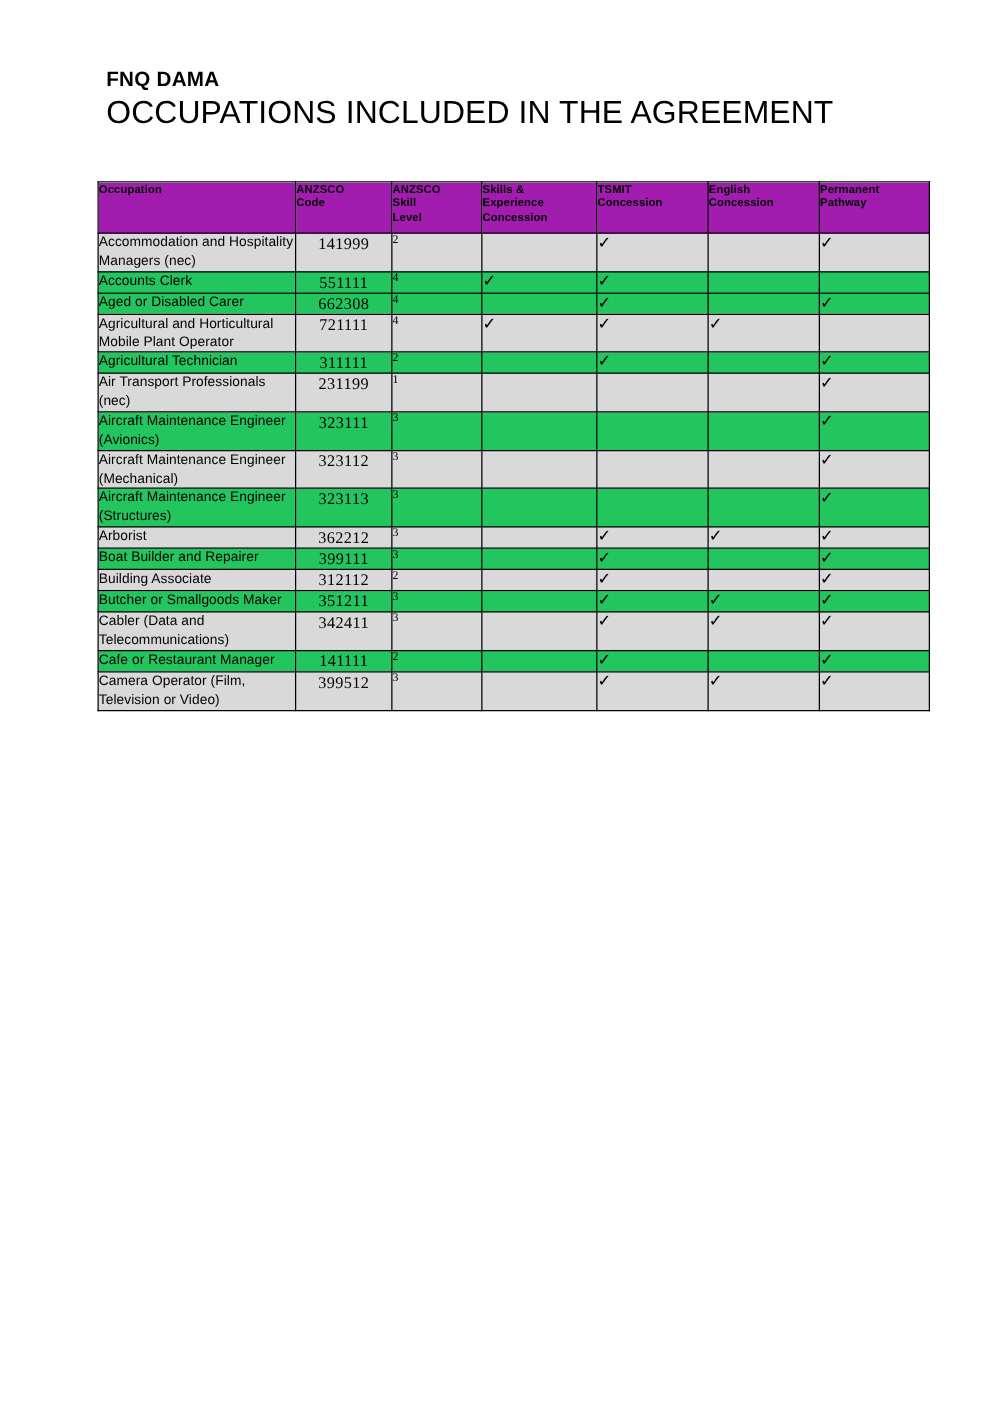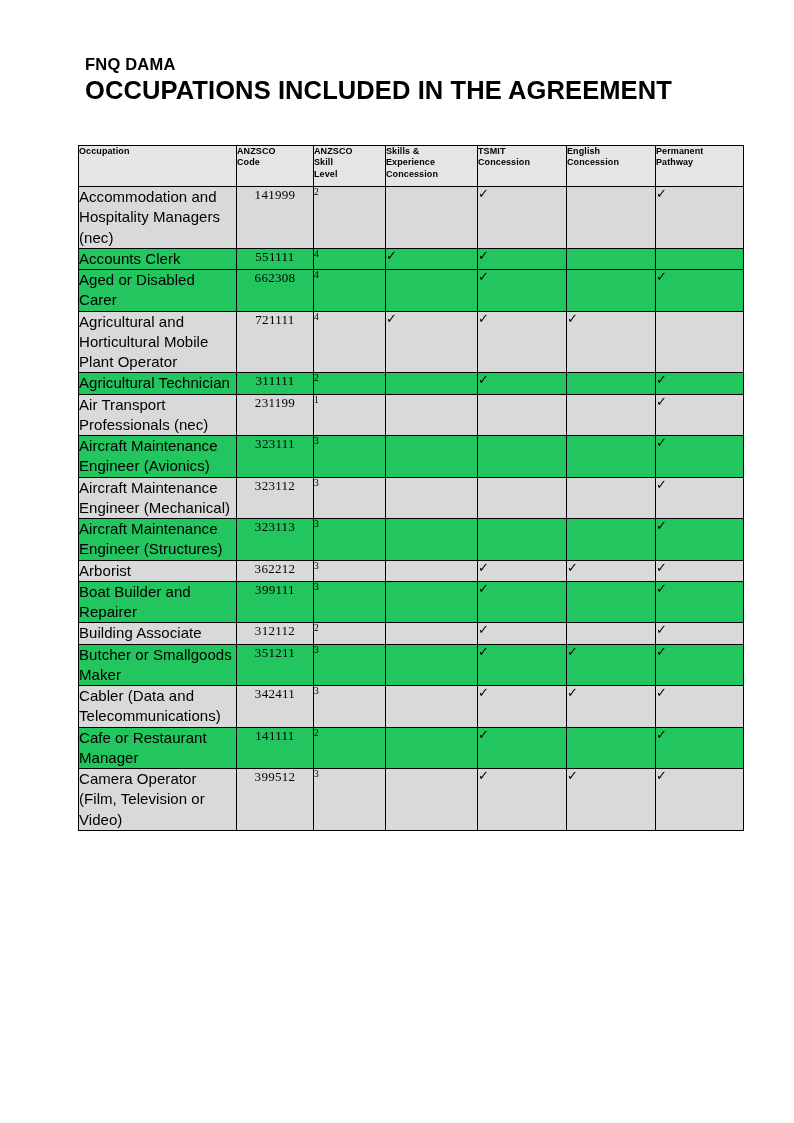--- a/index.html
+++ b/index.html
@@ -29,21 +29,21 @@
   .title-small {
     font-size: 16.5px;
     font-weight: bold;
     letter-spacing: 0.2px;
     line-height: 1.15;
     margin: 0 0 2px 0;
     font-family: "Liberation Sans", sans-serif;
   }
   .title-large {
     font-size: 25.5px;
-    font-weight: bold;
+    font-weight: normal;
     letter-spacing: 0.1px;
     line-height: 1.1;
     margin: 0;
     white-space: nowrap;
     font-family: "Liberation Sans", sans-serif;
   }
 
   .table-wrap {
     position: absolute;
     left: 78px;
@@ -64,36 +64,36 @@
   table.occ col.c-eng   { width: 89px; }
   table.occ col.c-perm  { width: 88px; }
 
   table.occ th, table.occ td {
     border: 1px solid #000000;
     vertical-align: top;
     padding: 0;
     background-clip: padding-box;
   }
   thead th {
-    background: #e5e5e5;
+    background: #a21caf;
     height: 40px;
     font-size: 9px;
     font-weight: bold;
     line-height: 1.25;
     text-align: left;
     padding: 6px 6px 4px 8px;
     letter-spacing: 0.1px;
     font-family: "Liberation Sans", sans-serif;
   }
 
   tbody tr.shaded td { background: #d9d9d9; }
   tbody tr.plain  td { background: #22c55e; }
 
   td.occ-cell {
-    font-size: 15px;
+    font-size: 11px;
     line-height: 1.35;
     padding: 9px 6px 9px 12px;
     letter-spacing: 0.05px;
     margin-top: 16px;
   }
   td.code-cell {
     font-size: 13px;
     text-align: center;
     padding: 9px 4px 9px 4px;
     font-family: "Liberation Serif", serif;

